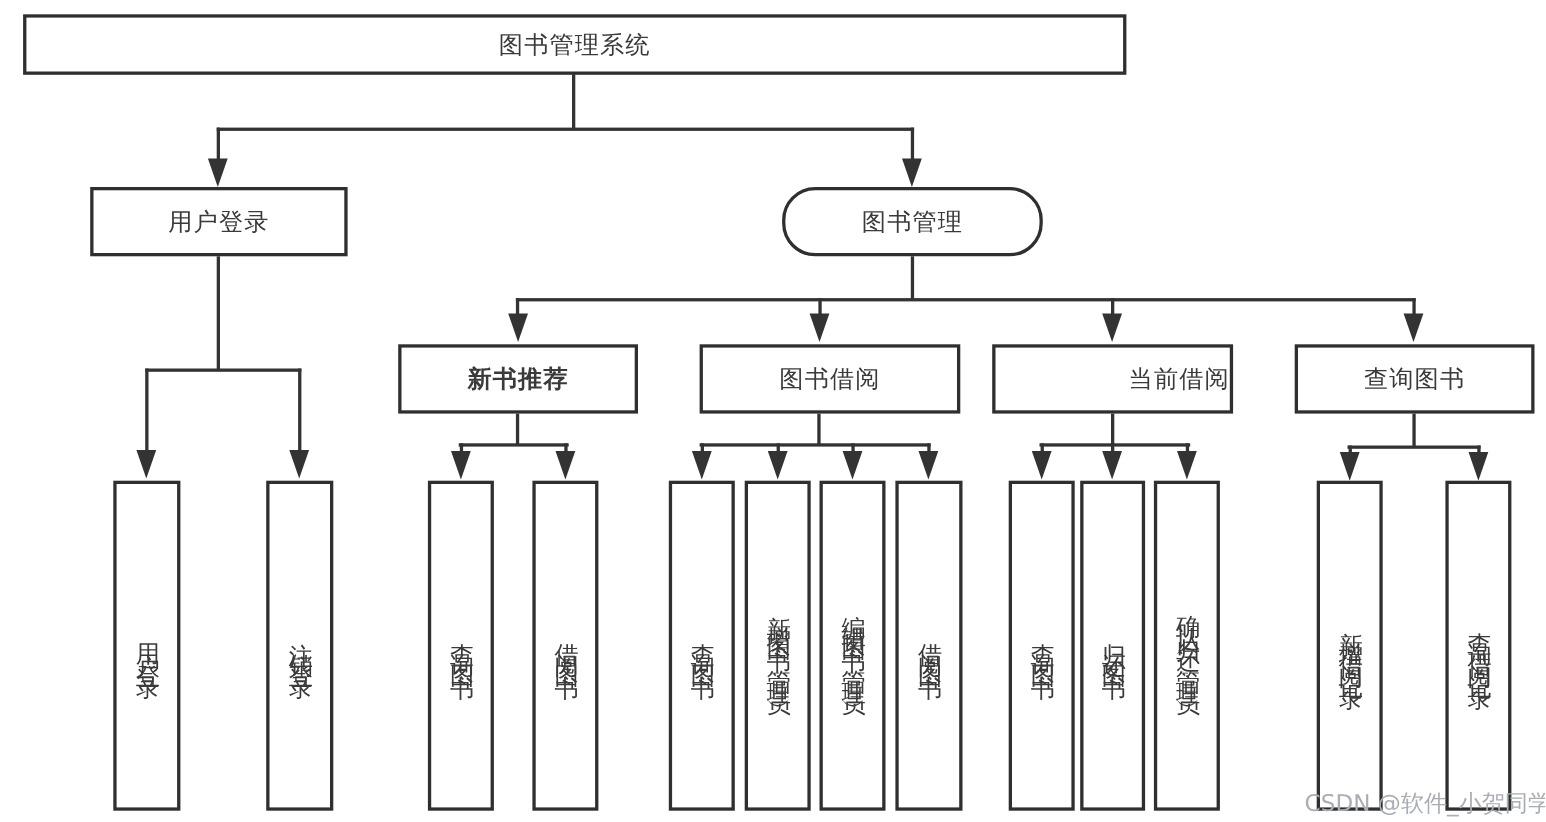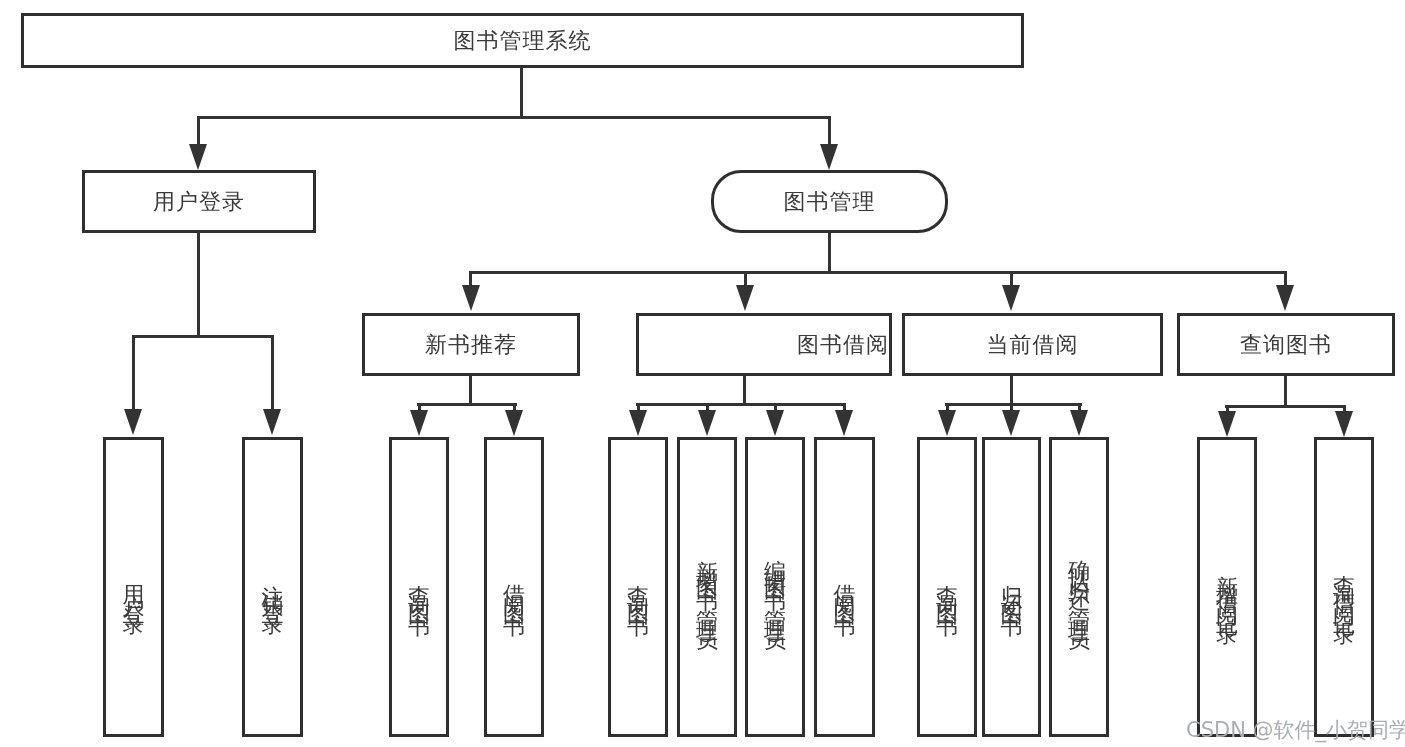--- a/index.html
+++ b/index.html
@@ -79,27 +79,27 @@
     <div class="vl" style="left:469px;top:271px;height:16px;"></div>
     <div class="ah" style="left:462px;top:285px;"></div>
     <div class="vl" style="left:744px;top:271px;height:16px;"></div>
     <div class="ah" style="left:736px;top:285px;"></div>
     <div class="vl" style="left:1010px;top:271px;height:16px;"></div>
     <div class="ah" style="left:1002px;top:285px;"></div>
     <div class="vl" style="left:1284px;top:271px;height:16px;"></div>
     <div class="ah" style="left:1276px;top:285px;"></div>
   </div>
 
-  <div class="box" style="left:362px;top:313px;width:218px;height:63px;">
+  <div class="box" style="left:362px;top:313px;width:218px;height:63px;font-weight:bold;">
     <span>新书推荐</span>
   </div>
-  <div class="box" style="left:636px;top:313px;width:256px;height:63px;justify-content:flex-end;">
+  <div class="box" style="left:636px;top:313px;width:237px;height:63px;">
     <span>图书借阅</span>
   </div>
-  <div class="box" style="left:902px;top:313px;width:261px;height:63px;">
+  <div class="box" style="left:902px;top:313px;width:219px;height:63px;justify-content:flex-end;">
     <span>当前借阅</span>
   </div>
   <div class="box" style="left:1177px;top:313px;width:218px;height:63px;">
     <span>查询图书</span>
   </div>
 
   <div class="edge">
     <div class="vl" style="left:469px;top:376px;height:29px;"></div>
     <div class="hl" style="left:417px;top:403px;width:100px;"></div>
     <div class="vl" style="left:418px;top:403px;height:10px;"></div>

